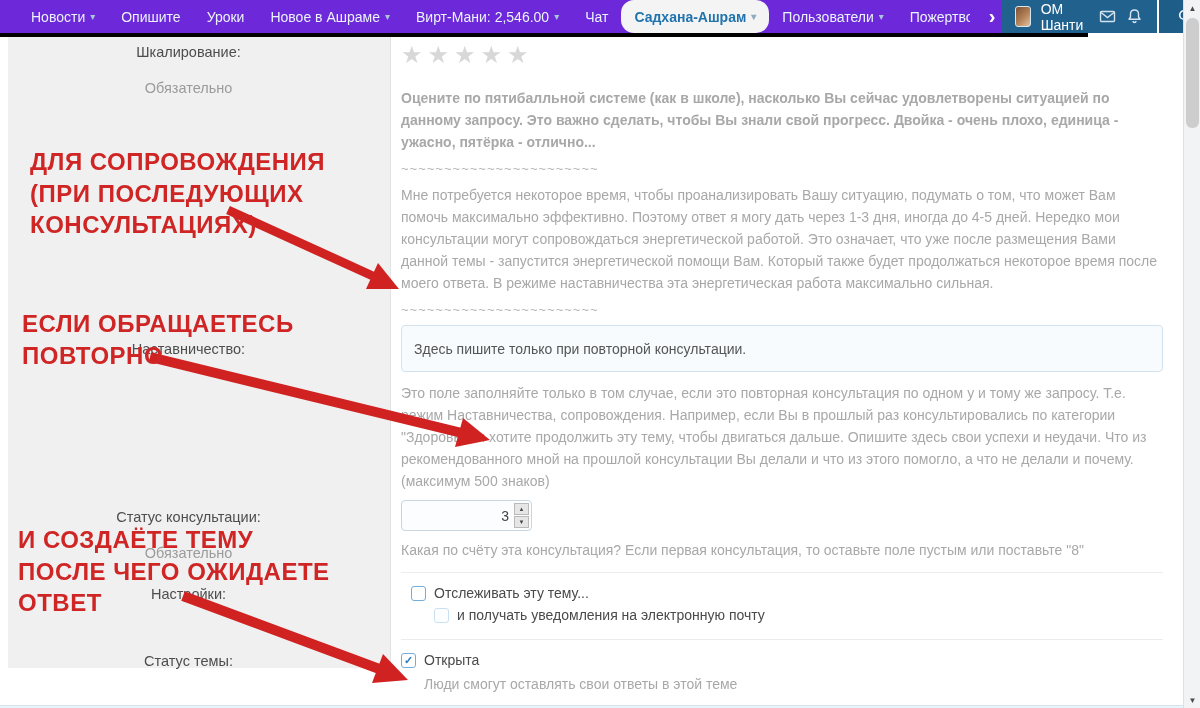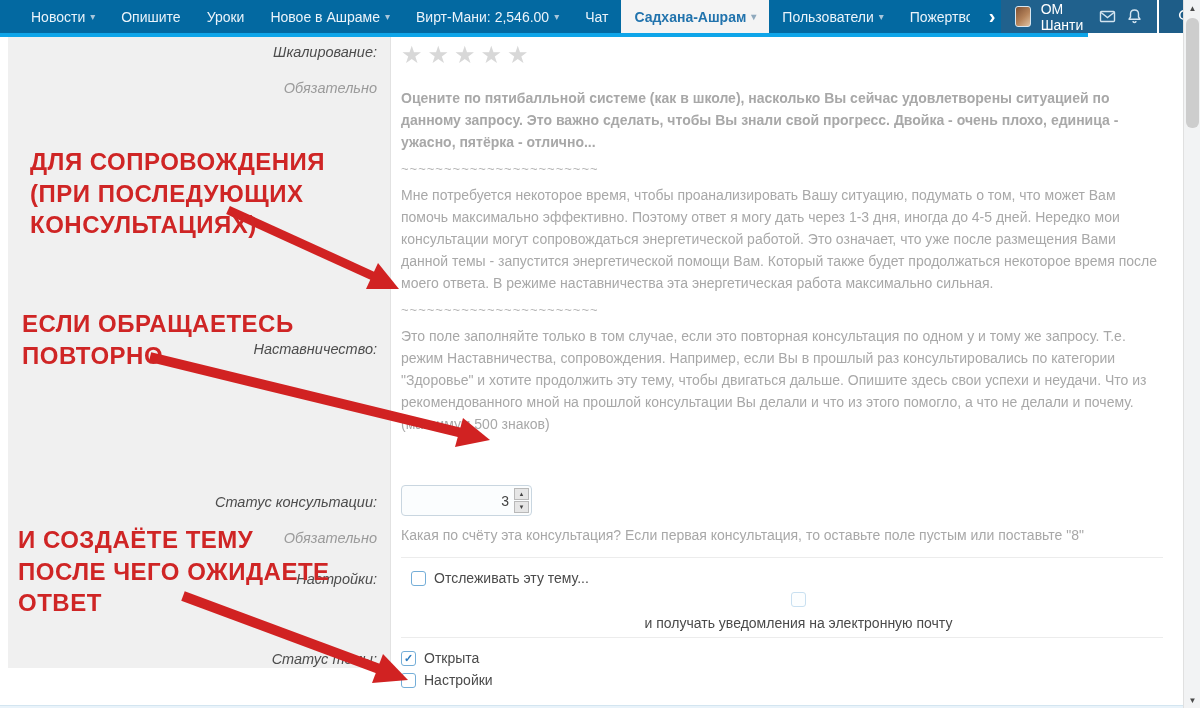--- a/index.html
+++ b/index.html
@@ -1,25 +1,25 @@
 <!DOCTYPE html>
 <html><head>
 <meta charset="utf-8">
 <style>
   * { margin:0; padding:0; box-sizing:border-box; }
   html,body { width:1200px; height:708px; overflow:hidden; background:#fff;
               font-family:"Liberation Sans", sans-serif; }
   
   .nav { position:absolute; top:0; left:0; width:1088px; height:37px;
-         background:#0369a1; border-bottom:4px solid #0ea5e9;
+         background:#6d28d9; border-bottom:4px solid #000000;
          display:flex; align-items:stretch; color:#eaf3fa; font-size:14px; z-index:20; }
   .nav-item { display:flex; align-items:center; gap:5px; padding:0 13px; height:33px;
               white-space:nowrap; cursor:pointer; }
   .nav-item.first { margin-left:18px; }
-  .nav-item.active { background:#f4f4f4; color:#2173ad; font-weight:bold; }
+  .nav-item.active { background:#f4f4f4; color:#2173ad; font-weight:bold;border-radius:13px; }
   .caret { font-size:10px; color:#a9c6da; }
   .nav-item.active .caret { color:#8fa9bd; }
   .nav-item.clip span.cliptext { max-width:60px; overflow:hidden; display:inline-block; }
   .nav-chevron { display:flex; align-items:center; font-size:20px; font-weight:bold;
                  color:#fff; padding:0 6px; height:33px; cursor:pointer; }
   .nav-right { margin-left:auto; display:flex; align-items:stretch; }
   .userbox { background:#20618d; display:flex; align-items:center; gap:10px;
              padding:0 14px; height:33px; }
   .avatar { width:21px; height:21px; border-radius:3px; border:1px solid #d8e6f0;
             background:linear-gradient(135deg,#7d4f33 0%,#b5835a 55%,#e0c3a4 100%); }
@@ -34,22 +34,22 @@
                   justify-content:center; font-size:8px; color:#4a4a4a; cursor:pointer; }
   .scroll-arrow.bottom { position:absolute; bottom:0; }
   .scroll-thumb { position:absolute; top:18px; left:2px; width:13px; height:110px;
                   background:#cdcdcd; border-radius:6px; }
   
   .main { position:absolute; top:37px; left:0; width:1183px; height:671px; background:#fff; }
   .label-col-bg { position:absolute; top:0; left:8px; width:383px; height:631px;
                   background:#f0f0f0; border-right:1px solid #e2e2e2; }
   .formrows { position:relative; z-index:2; }
   .formrow { display:flex; }
-  .lbl { flex:0 0 391px; text-align:right; padding-right:14px; font-size:14.5px;
-         color:#4d4d4d; line-height:1.35;font-style:italic; }
+  .lbl { flex:0 0 391px; text-align:center; padding-right:14px; font-size:14.5px;
+         color:#4d4d4d; line-height:1.35; }
   .lbl .req { display:block; color:#9b9b9b;margin-top:16px; }
   .cnt { flex:1; padding-left:10px; padding-right:20px; }
   .grayp { color:#a8a8a8; font-size:14px; line-height:22px; margin-bottom:8px; }
   .tilde { color:#b4b4b4; font-size:13px; letter-spacing:1px; margin-bottom:8px; }
   .divider { border-top:1px solid #ececec; margin:0 20px 0 401px; }
   
   .stars { color:#d8d8d8; font-size:24px; letter-spacing:5px; line-height:24px; cursor:pointer; }
   
   .bigfield { width:100%; height:47px; background:#f7fbfe; border:1px solid #d2e2ee;
               border-radius:4px; font-family:"Liberation Sans",sans-serif; font-size:14px;
@@ -65,21 +65,21 @@
               color:#444; display:flex; align-items:center; justify-content:center;
               cursor:pointer; line-height:1; }
   
   .chkline { display:flex; align-items:center; gap:8px; margin-bottom:6px; cursor:pointer; }
   .chk { width:15px; height:15px; border:1px solid #74aed8; border-radius:3px;
          background:#fff; display:flex; align-items:center; justify-content:center;
          font-size:11px; font-weight:bold; color:#2e7cbf; flex:0 0 15px; }
   .chk.light { border-color:#c9e0f1; background:#fcfeff; }
   .chklabel { font-size:14px; color:#4a4a4a; }
   .chkhelp { color:#a8a8a8; font-size:14px; margin:0 0 10px 23px; line-height:20px; }
-  .indent { margin-left:23px;flex-direction:column; }
+  .indent { margin-left:23px; }
   
   .footerbar { position:absolute; top:668px; left:0; width:1183px; height:33px;
                background:#e9f3fa; border-top:1px solid #d3e5f0; border-bottom:1px solid #d3e5f0;
                display:flex; align-items:center; padding-left:401px; gap:7px; z-index:5; }
   .btn { display:flex; align-items:center; gap:7px; height:28px; padding:0 13px;
          border:none; border-radius:4px; color:#fff; font-size:14px;
          font-family:"Liberation Sans",sans-serif; cursor:pointer; }
   .btn-create { background:#4aa1dd; }
   .btn-preview { background:#2d6e9e; }
   
@@ -182,20 +182,21 @@
         <div class="grayp" style="margin-top:20px;font-weight:bold;">Оцените по пятибалльной системе (как в школе), насколько Вы сейчас удовлетворены ситуацией по данному запросу. Это важно сделать, чтобы Вы знали свой прогресс. Двойка - очень плохо, единица - ужасно, пятёрка - отлично...</div>
         <div class="tilde">~~~~~~~~~~~~~~~~~~~~~~~</div>
         <div class="grayp">Мне потребуется некоторое время, чтобы проанализировать Вашу ситуацию, подумать о том, что может Вам помочь максимально эффективно. Поэтому ответ я могу дать через 1-3 дня, иногда до 4-5 дней. Нередко мои консультации могут сопровождаться энергетической работой. Это означает, что уже после размещения Вами данной темы - запустится энергетической помощи Вам. Который также будет продолжаться некоторое время после моего ответа. В режиме наставничества эта энергетическая работа максимально сильная.</div>
         <div class="tilde">~~~~~~~~~~~~~~~~~~~~~~~</div>
       </div>
     </div>
 
     <div class="formrow" style="min-height:160px;">
       <div class="lbl" style="padding-top:15px;">Наставничество:</div>
       <div class="cnt">
+        <input class="bigfield" type="text" value="Здесь пишите только при повторной консультации." style="">
         <div class="grayp">Это поле заполняйте только в том случае, если это повторная консультация по одном у и тому же запросу. Т.е. режим Наставничества, сопровождения. Например, если Вы в прошлый раз консультировались по категории "Здоровье" и хотите продолжить эту тему, чтобы двигаться дальше. Опишите здесь свои успехи и неудачи. Что из рекомендованного мной на прошлой консультации Вы делали и что из этого помогло, а что не делали и почему. (максимум 500 знаков)</div>
       </div>
     </div>
 
     <div class="formrow" style="min-height:72px;">
       <div class="lbl" style="padding-top:8px;">
         <span>Статус консультации:</span>
         <span class="req">Обязательно</span>
       </div>
       <div class="cnt">
@@ -228,20 +229,21 @@
 
     <div class="divider"></div>
 
     <div class="formrow" style="padding-top:12px; min-height:100px;">
       <div class="lbl">Статус темы:</div>
       <div class="cnt">
         <div class="chkline">
           <span class="chk">✓</span>
           <span class="chklabel">Открыта</span>
         </div>
+        <div class="chkhelp">Люди смогут оставлять свои ответы в этой теме</div>
         <div class="chkline">
           <span class="chk"></span>
           <span class="chklabel">Настройки</span>
         </div>
 
       </div>
     </div>
   </div>
 
   <div class="footerbar">

